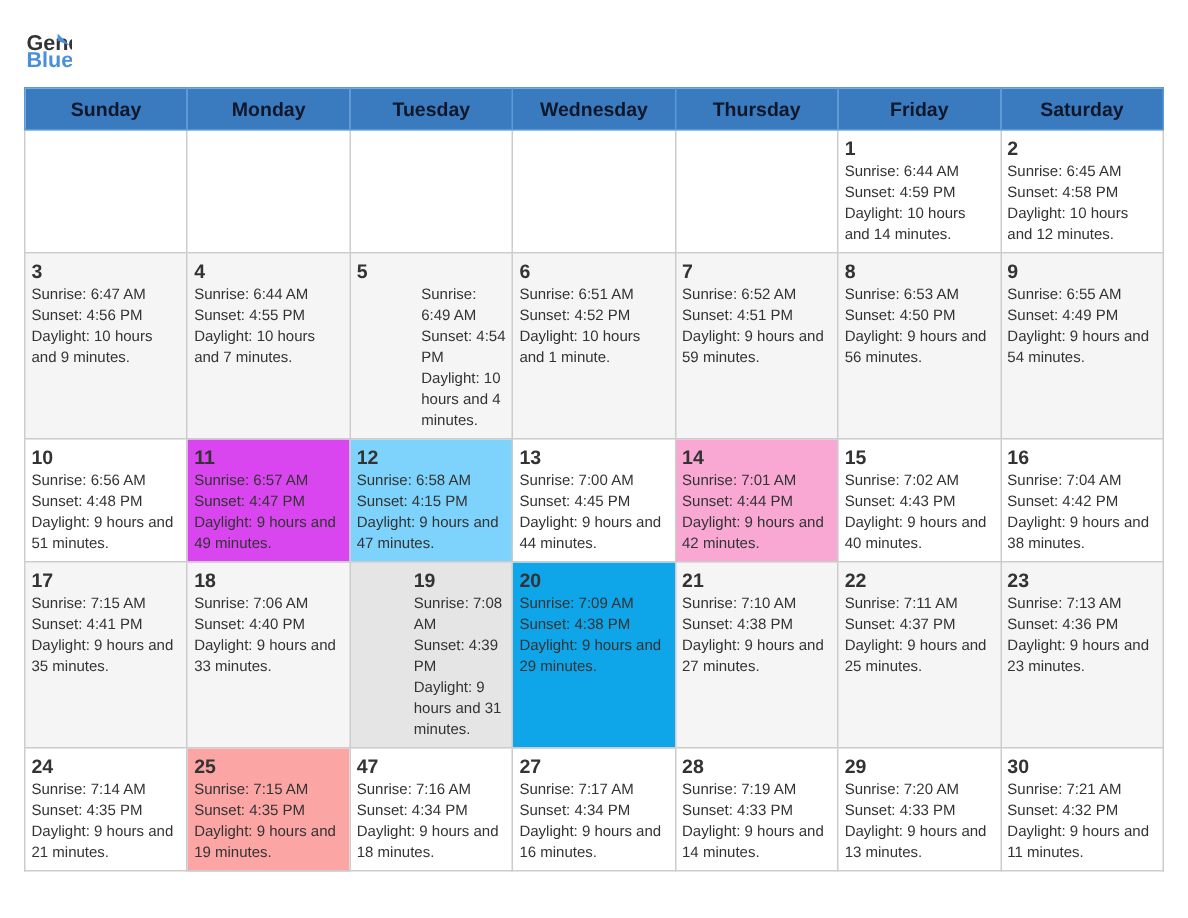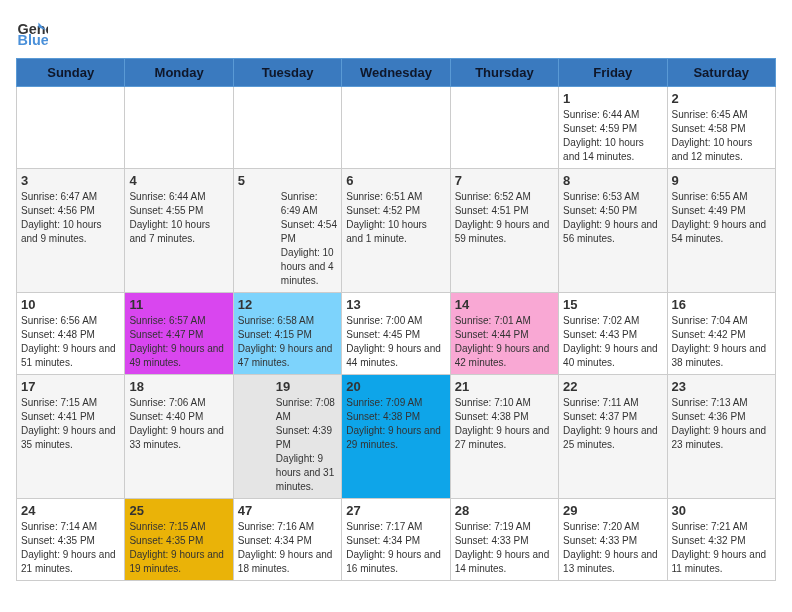--- a/index.html
+++ b/index.html
@@ -267,21 +267,21 @@
 Daylight: 9 hours and 23 minutes.</div>
         </td>
       </tr>
       <tr>
         <td style="background-color: rgb(255, 255, 255);">
           <span class="day-num">24</span>
           <div class="day-info" style="white-space: pre-line;">Sunrise: 7:14 AM
 Sunset: 4:35 PM
 Daylight: 9 hours and 21 minutes.</div>
         </td>
-        <td style="background-color: #eab308;">
+        <td style="background-color: #fca5a5;">
           <span class="day-num">25</span>
           <div class="day-info" style="white-space: pre-line;">Sunrise: 7:15 AM
 Sunset: 4:35 PM
 Daylight: 9 hours and 19 minutes.</div>
         </td>
         <td style="background-color: rgb(255, 255, 255);">
           <span class="day-num">47</span>
           <div class="day-info" style="white-space: pre-line;">Sunrise: 7:16 AM
 Sunset: 4:34 PM
 Daylight: 9 hours and 18 minutes.</div>

